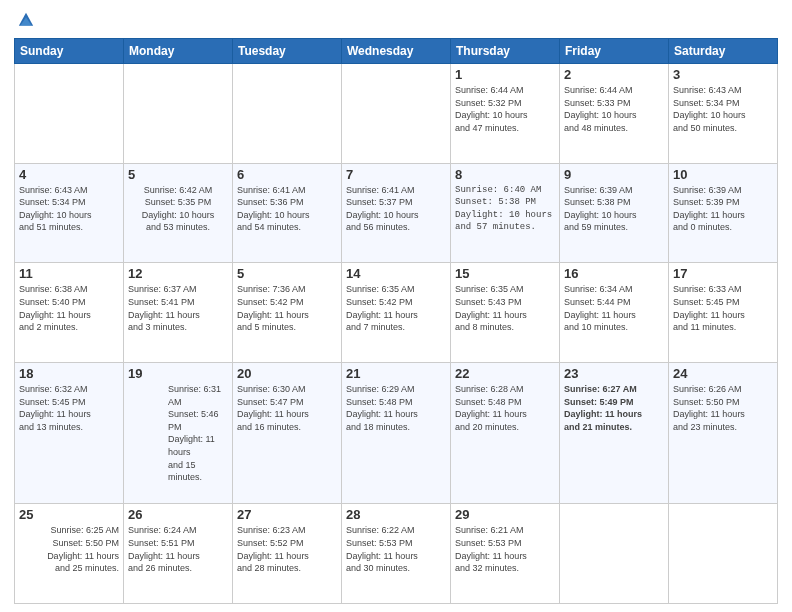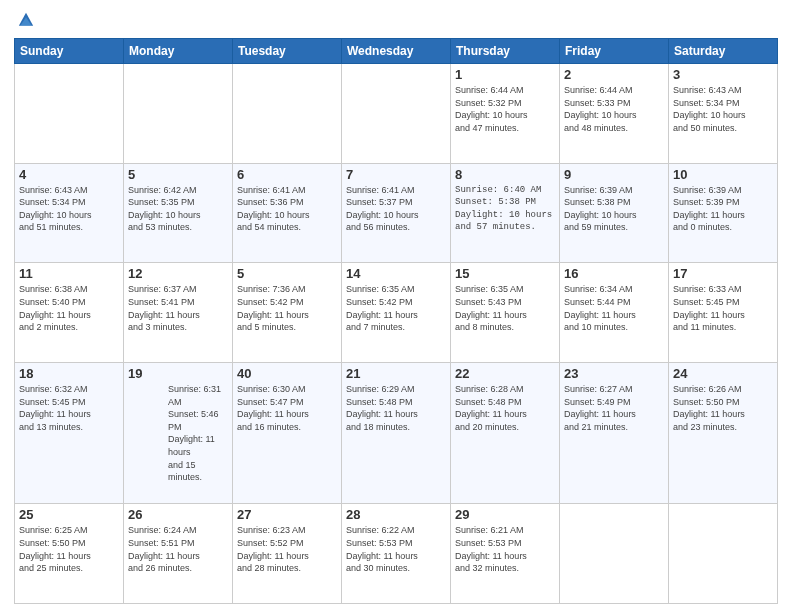--- a/index.html
+++ b/index.html
@@ -164,21 +164,21 @@
         <tr>
           <td>
             <span class="day-number">4</span>
             <div class="day-info" style="white-space: pre-line;">Sunrise: 6:43 AM
 Sunset: 5:34 PM
 Daylight: 10 hours
 and 51 minutes.</div>
           </td>
           <td>
             <span class="day-number">5</span>
-            <div class="day-info" style="white-space: pre-line;">Sunrise: 6:42 AM
+            <div class="day-info" style="white-space: pre-line; text-align: center;">Sunrise: 6:42 AM
 Sunset: 5:35 PM
 Daylight: 10 hours
 and 53 minutes.</div>
           </td>
           <td>
             <span class="day-number">6</span>
             <div class="day-info" style="white-space: pre-line;">Sunrise: 6:41 AM
 Sunset: 5:36 PM
 Daylight: 10 hours
 and 54 minutes.</div>
@@ -272,21 +272,21 @@
 and 13 minutes.</div>
           </td>
           <td>
             <span class="day-number">19</span>
             <div class="day-info" style="white-space: pre-line; margin-left: 40px;">Sunrise: 6:31 AM
 Sunset: 5:46 PM
 Daylight: 11 hours
 and 15 minutes.</div>
           </td>
           <td>
-            <span class="day-number">40</span>
+            <span class="day-number">20</span>
             <div class="day-info" style="white-space: pre-line;">Sunrise: 6:30 AM
 Sunset: 5:47 PM
 Daylight: 11 hours
 and 16 minutes.</div>
           </td>
           <td>
             <span class="day-number">21</span>
             <div class="day-info" style="white-space: pre-line;">Sunrise: 6:29 AM
 Sunset: 5:48 PM
 Daylight: 11 hours
@@ -294,37 +294,37 @@
           </td>
           <td>
             <span class="day-number">22</span>
             <div class="day-info" style="white-space: pre-line;">Sunrise: 6:28 AM
 Sunset: 5:48 PM
 Daylight: 11 hours
 and 20 minutes.</div>
           </td>
           <td>
             <span class="day-number">23</span>
-            <div class="day-info" style="white-space: pre-line;">Sunrise: 6:27 AM
+            <div class="day-info" style="white-space: pre-line; font-weight: bold;">Sunrise: 6:27 AM
 Sunset: 5:49 PM
 Daylight: 11 hours
 and 21 minutes.</div>
           </td>
           <td>
             <span class="day-number">24</span>
             <div class="day-info" style="white-space: pre-line;">Sunrise: 6:26 AM
 Sunset: 5:50 PM
 Daylight: 11 hours
 and 23 minutes.</div>
           </td>
         </tr>
         <tr>
           <td>
             <span class="day-number">25</span>
-            <div class="day-info" style="white-space: pre-line;">Sunrise: 6:25 AM
+            <div class="day-info" style="white-space: pre-line; text-align: right;">Sunrise: 6:25 AM
 Sunset: 5:50 PM
 Daylight: 11 hours
 and 25 minutes.</div>
           </td>
           <td>
             <span class="day-number">26</span>
             <div class="day-info" style="white-space: pre-line;">Sunrise: 6:24 AM
 Sunset: 5:51 PM
 Daylight: 11 hours
 and 26 minutes.</div>

